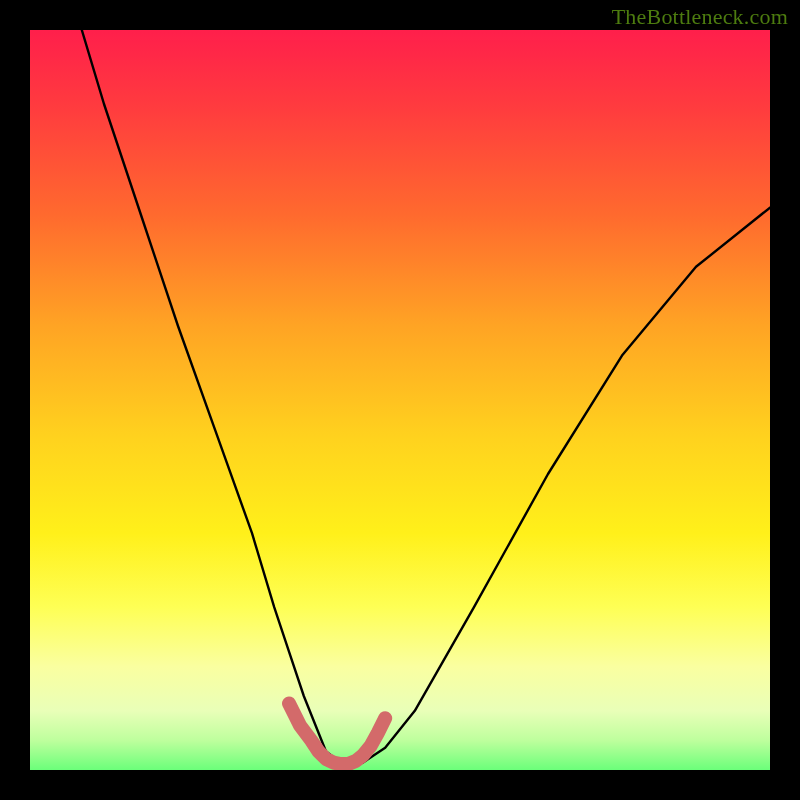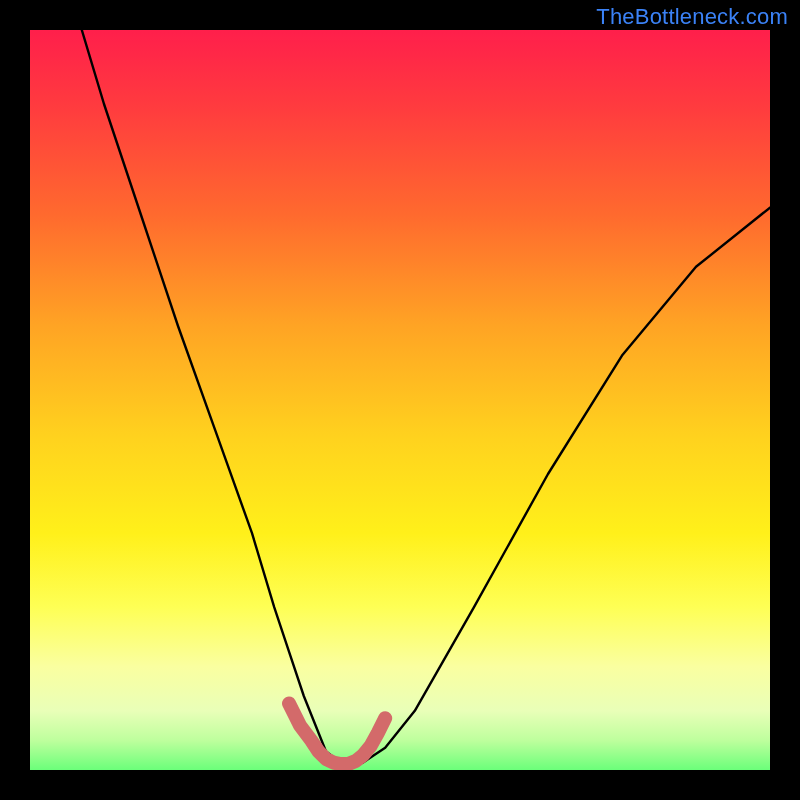--- a/index.html
+++ b/index.html
@@ -35,23 +35,23 @@
       #faffa0 86%,
       #e9ffb8 92%,
       #beff9d 96%,
       #6bff7a 100%
     );
   }
   .watermark {
     position: absolute;
     top: 4px;
     right: 12px;
-    font-family: Liberation Sans, sans-serif;
+    font-family: Liberation Serif, serif;
     font-size: 22px;
-    color: #3b82f6;
+    color: #4d7c0f;
     letter-spacing: 0.2px;
     user-select: none;
   }
   svg.curve {
     position: absolute;
     left: 0;
     top: 0;
     width: 740px;
     height: 740px;
   }

